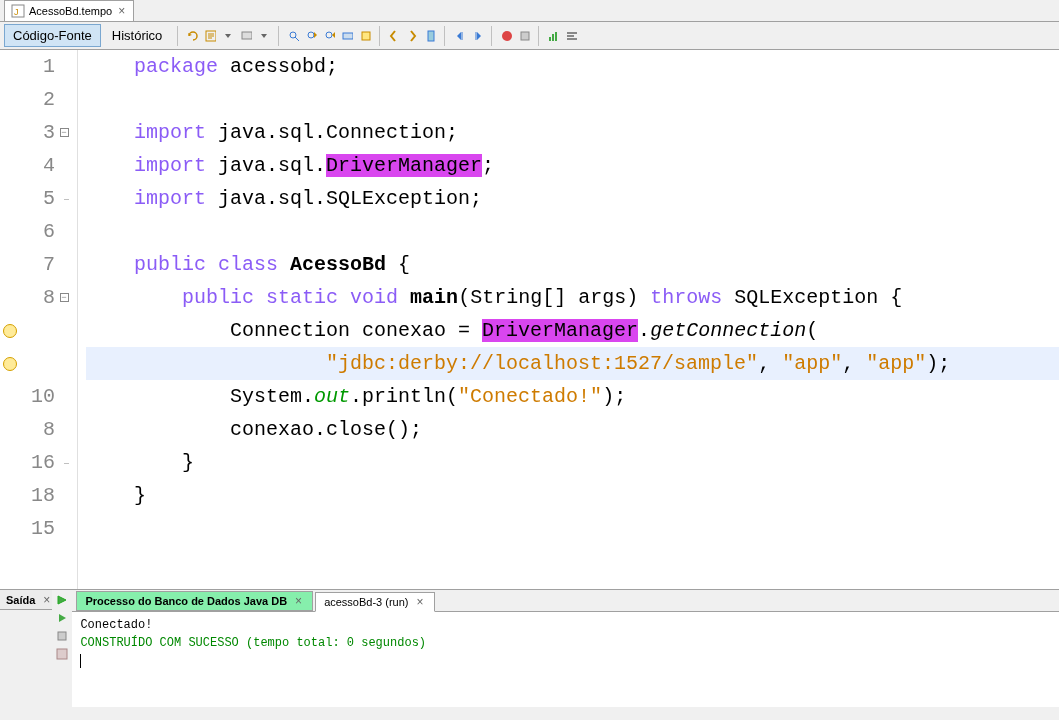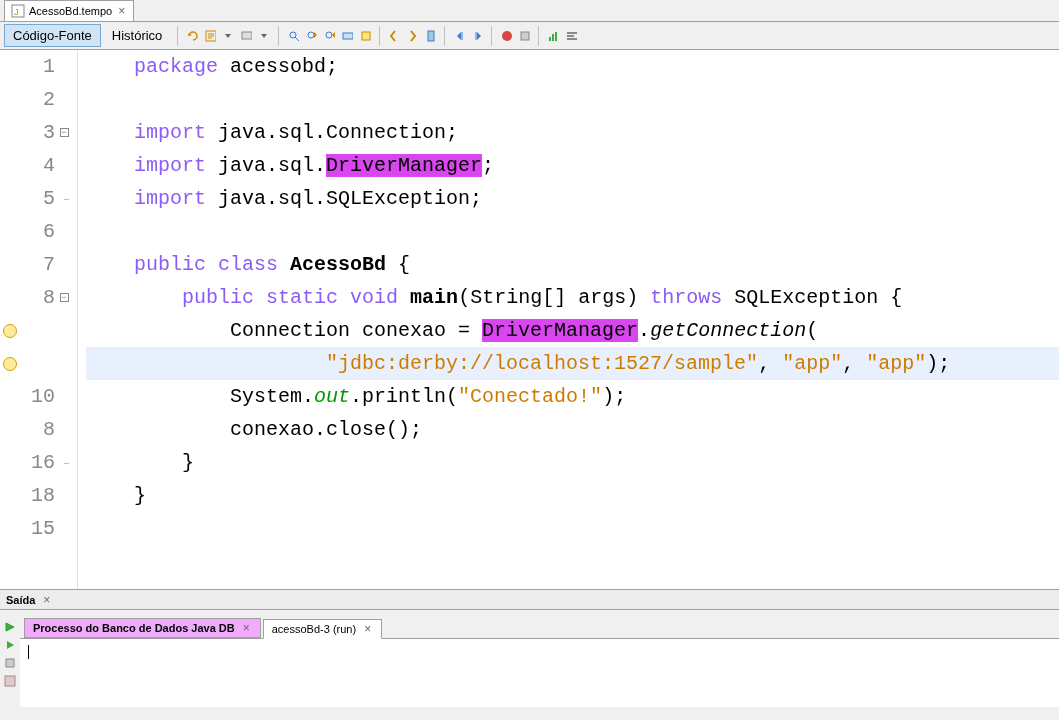--- a/index.html
+++ b/index.html
@@ -29,29 +29,29 @@
 .code-area { flex: 1; font-family: "Courier New", monospace; font-size: 20px; line-height: 33px; padding-left: 8px; white-space: pre; }
 .code-line { height: 33px; }
 .code-line.current { background: #e8f0fe; }
 .kw { color: #8b5cf6; }
 .str { color: #ce7b00; }
 .bold { font-weight: bold; }
 .italic { font-style: italic; margin-top: 19px; }
 .field { color: #009900; font-style: italic; }
 .highlight-occ { background: #d946ef; }
 
-.output-panel { background: #f0f0f0; height: 117px; display: flex; flex-direction: column; gap: 7px; }
+.output-panel { background: #f0f0f0; height: 117px; display: flex; flex-direction: row; }
 .output-title-bar { height: 20px; display: flex; align-items: center; border-bottom: 1px solid #a0a0a0; padding-left: 6px; gap: 6px; background: #ececec; }
 .output-title { font-weight: bold; font-size: 11px; }
 .output-body { display: flex; flex: 1; }
 .output-left-icons { width: 20px; background: #f0f0f0; display: flex; flex-direction: column; gap: 2px; padding: 2px; }
 .out-icon { width: 16px; height: 16px; display: flex; align-items: center; justify-content: center; }
 .output-tabs-area { flex: 1; display: flex; flex-direction: column; }
 .output-tabs { height: 22px; display: flex; align-items: flex-end; background: #f0f0f0; border-bottom: 1px solid #a0a0a0; padding-left: 4px; }
-.output-tab { background: #f0abfc; border: 1px solid #a0a0a0; padding: 2px 8px; display: flex; align-items: center; gap: 6px; font-size: 11px; margin-right: 2px; }
+.output-tab { background: #86efac; border: 1px solid #a0a0a0; padding: 2px 8px; display: flex; align-items: center; gap: 6px; font-size: 11px; margin-right: 2px; }
 .output-tab.active { background: #fff; border-bottom: 1px solid #fff; position: relative; top: 1px; }
 .output-tab .bold { font-weight: bold; }
 .console { flex: 1; background: #fff; font-family: "Courier New", monospace; font-size: 12px; padding: 4px 8px; line-height: 18px; }
 .console-gray { color: #888; }
 .console-green { color: #008800; }
 .cursor-bar { display: inline-block; width: 1px; height: 14px; background: #000; vertical-align: middle; }
 </style>
 </head>
 <body>
 
@@ -334,17 +334,19 @@
           <div class="output-tab">
             <span class="bold">Processo do Banco de Dados Java DB</span>
             <span class="close-x">×</span>
           </div>
           <div class="output-tab active">
             <span>acessoBd-3 (run)</span>
             <span class="close-x">×</span>
           </div>
         </div>
       <div class="console" id="console">
+          <div class="">Conectado!</div>
+          <div class="console-green">CONSTRUÍDO COM SUCESSO (tempo total: 0 segundos)</div>
           <div><span class="cursor-bar"></span></div>
         </div>
     </div>
   </div>
 </div>
 
 </body></html>

